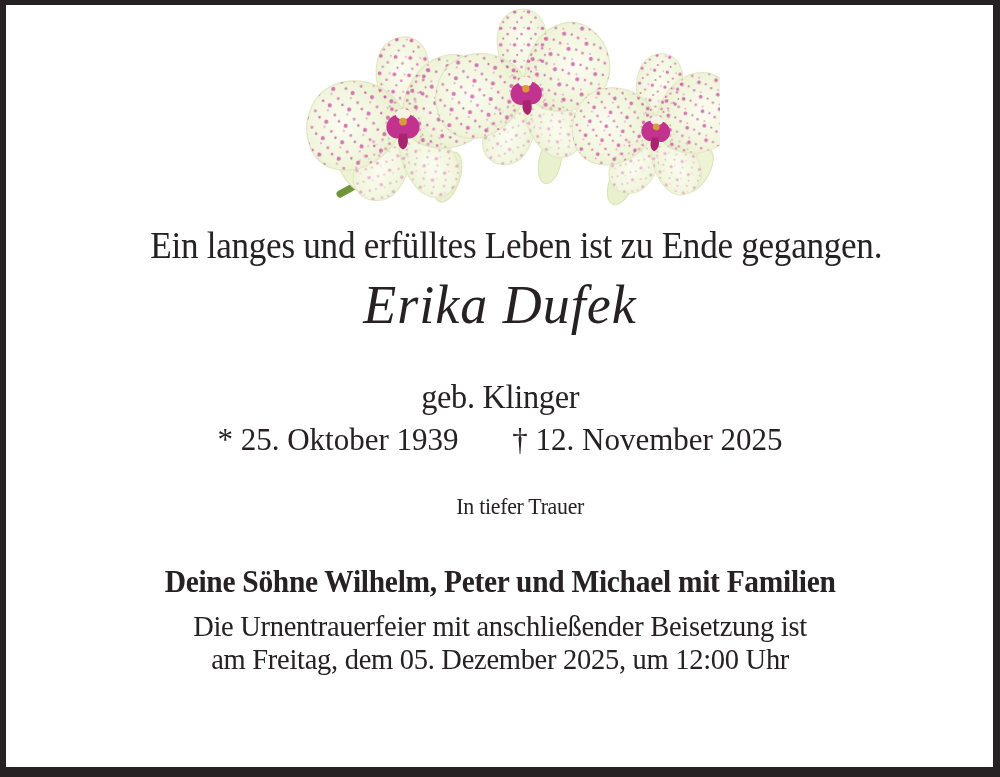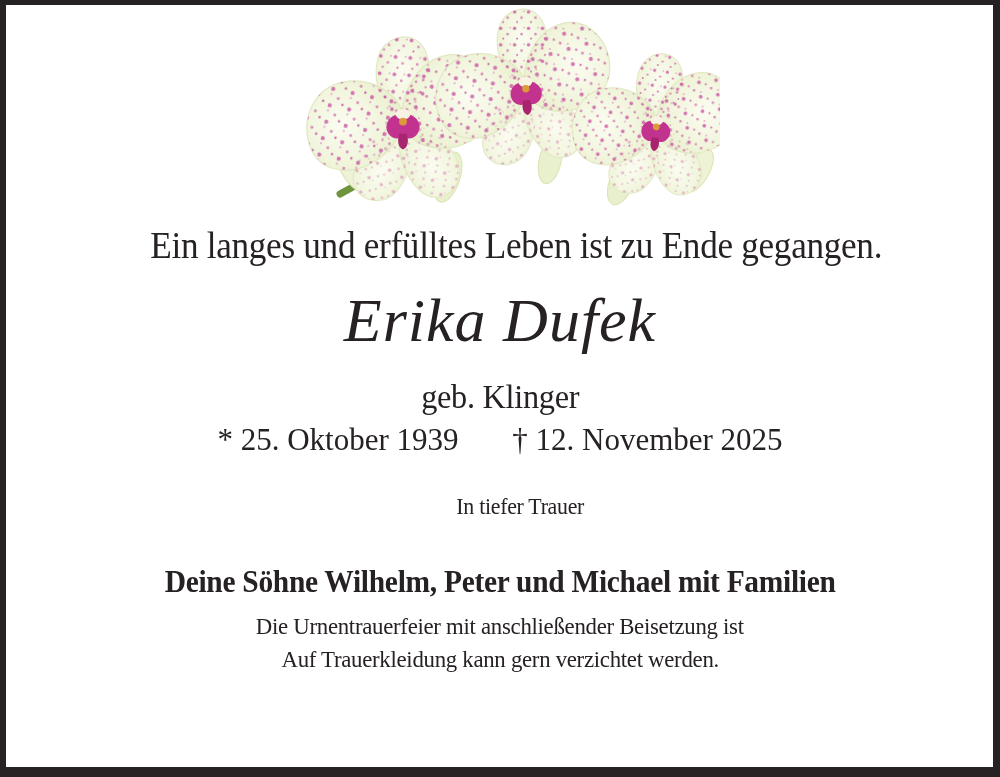--- a/index.html
+++ b/index.html
@@ -13,28 +13,28 @@
     font-family:"Liberation Serif", serif;
   }
   .frame{
     position:absolute;inset:0;box-sizing:border-box;pointer-events:none;
     border-style:solid;border-color:var(--frame);
     border-width:5px 7px 10px 6px;
   }
   .txt{position:absolute;left:0;width:100%;text-align:center;white-space:nowrap;}
   .cond{display:inline-block;transform:scaleX(0.95);transform-origin:50% 50%;letter-spacing:-0.3px;}
   .opening{top:224px;font-size:37px;padding-left:16px;}
-  .name{top:285px;font-size:62px;font-style:italic;letter-spacing:1px;}
+  .name{top:274px;font-size:54px;font-style:italic;letter-spacing:1px;}
   .maiden{top:378px;font-size:34px;}
   .dates{top:422px;font-size:31px;}
   .dates .birth{display:inline-block;margin-right:23px;}
   .dates .death{display:inline-block;margin-left:23px;}
   .intro{top:494px;font-size:23px;margin-left:20px;}
   .mourners{top:564px;font-size:31px;font-weight:bold;}
-  .funeral{top:610px;font-size:24px;}
+  .funeral{top:610px;font-size:30px;}
   .funeral .fline{height:32.5px;line-height:32.5px;}
   .flowers{position:absolute;left:300px;top:8px;width:420px;height:212px;}
 </style>
 </head>
 <body>
 
 <svg class="flowers" viewBox="0 0 420 210" aria-hidden="true">
   <defs>
     <radialGradient id="pg" cx="50%" cy="38%" r="75%">
       <stop offset="0%" stop-color="#fbfcf1"></stop>
@@ -112,14 +112,14 @@
 <div class="txt intro">
   <span class="cond">In tiefer Trauer</span>
 </div>
 
 <div class="txt mourners">
   <span class="cond">Deine Söhne Wilhelm, Peter und Michael mit Familien</span>
 </div>
 
 <div class="txt funeral">
   <div class="fline"><span class="cond">Die Urnentrauerfeier mit anschließender Beisetzung ist</span></div>
-  <div class="fline"><span class="cond">Auf Trauerkleidung kann gern verzichtet werden.</span></div>
+  <div class="fline"><span class="cond">am Freitag, dem 05. Dezember 2025, um 12:00 Uhr</span></div>
 </div>
 
 </body></html>

